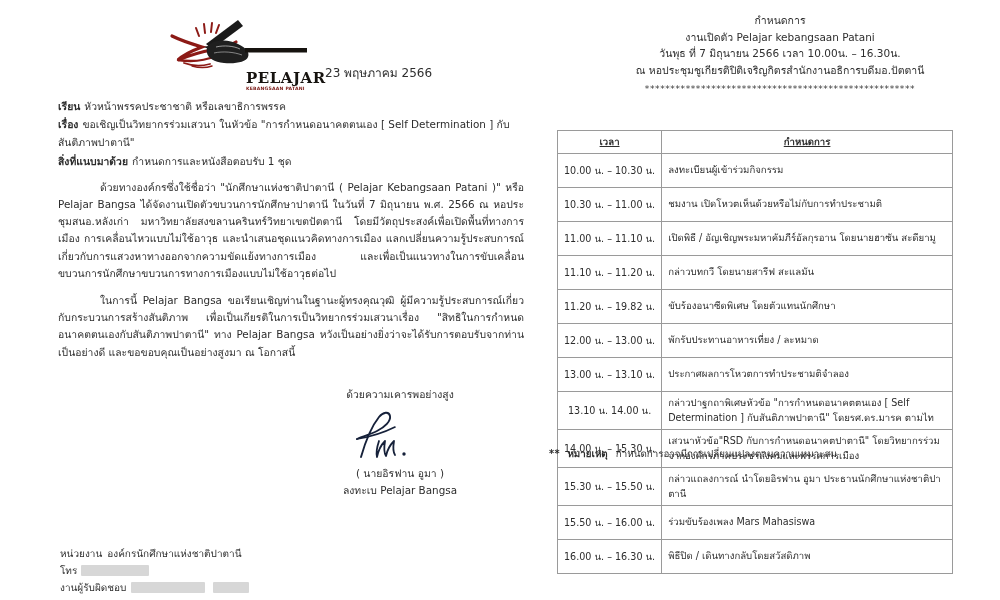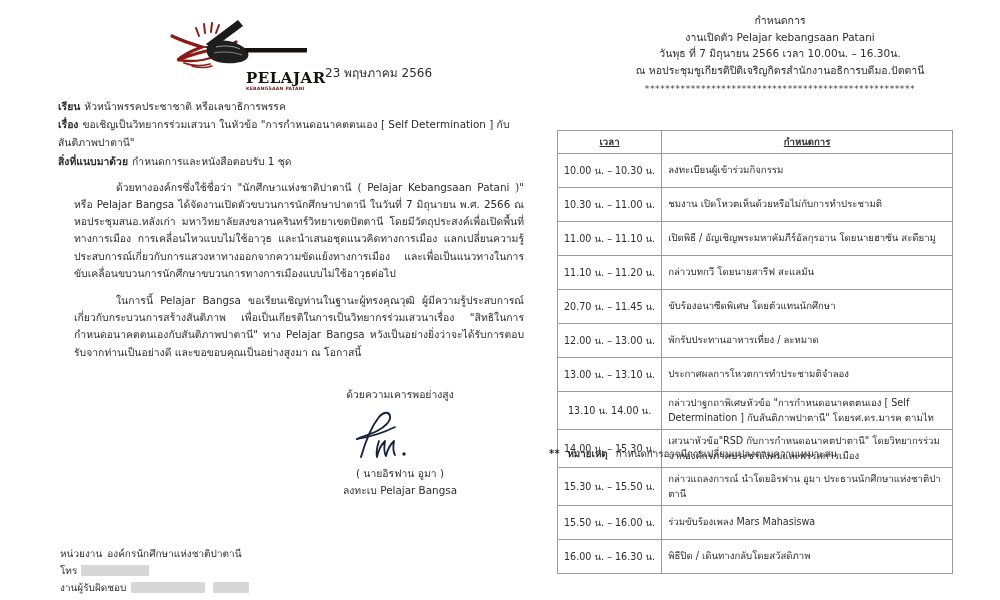--- a/index.html
+++ b/index.html
@@ -84,21 +84,21 @@
     width: 466px;
     font-size: 10.4px;
     line-height: 17.2px;
     color: #2c2c2c;
   }
   .field-line { margin: 0 0 1px 0; }
   .lbl { font-weight: bold; }
   .field-line .val { margin-left: 4px; }
   .subject-cont { margin: 0 0 1px 0; }
   .para {
-    margin: 9px 0 0 16px;
+    margin: 9px 0 0 0;
     text-indent: 42px;
     text-align: justify;
     text-justify: inter-word;
   }
   .para.second { margin-top: 10px; }
 
   
   .sig-block {
     position: absolute;
     left: 285px; top: 386px;
@@ -286,21 +286,21 @@
       </tr>
       <tr>
         <td class="col-time">11.00 น. – 11.10 น.</td>
         <td class="col-item">เปิดพิธี / อัญเชิญพระมหาคัมภีร์อัลกุรอาน โดยนายฮาซัน สะดียามู</td>
       </tr>
       <tr>
         <td class="col-time">11.10 น. – 11.20 น.</td>
         <td class="col-item">กล่าวบทกวี โดยนายสารีฟ สะแลมัน</td>
       </tr>
       <tr>
-        <td class="col-time">20.70 น. – 11.45 น.</td>
+        <td class="col-time">11.20 น. – 19.82 น.</td>
         <td class="col-item">ขับร้องอนาซีดพิเศษ โดยตัวแทนนักศึกษา</td>
       </tr>
       <tr>
         <td class="col-time">12.00 น. – 13.00 น.</td>
         <td class="col-item">พักรับประทานอาหารเที่ยง / ละหมาด</td>
       </tr>
       <tr>
         <td class="col-time">13.00 น. – 13.10 น.</td>
         <td class="col-item">ประกาศผลการโหวตการทำประชามติจำลอง</td>
       </tr>

